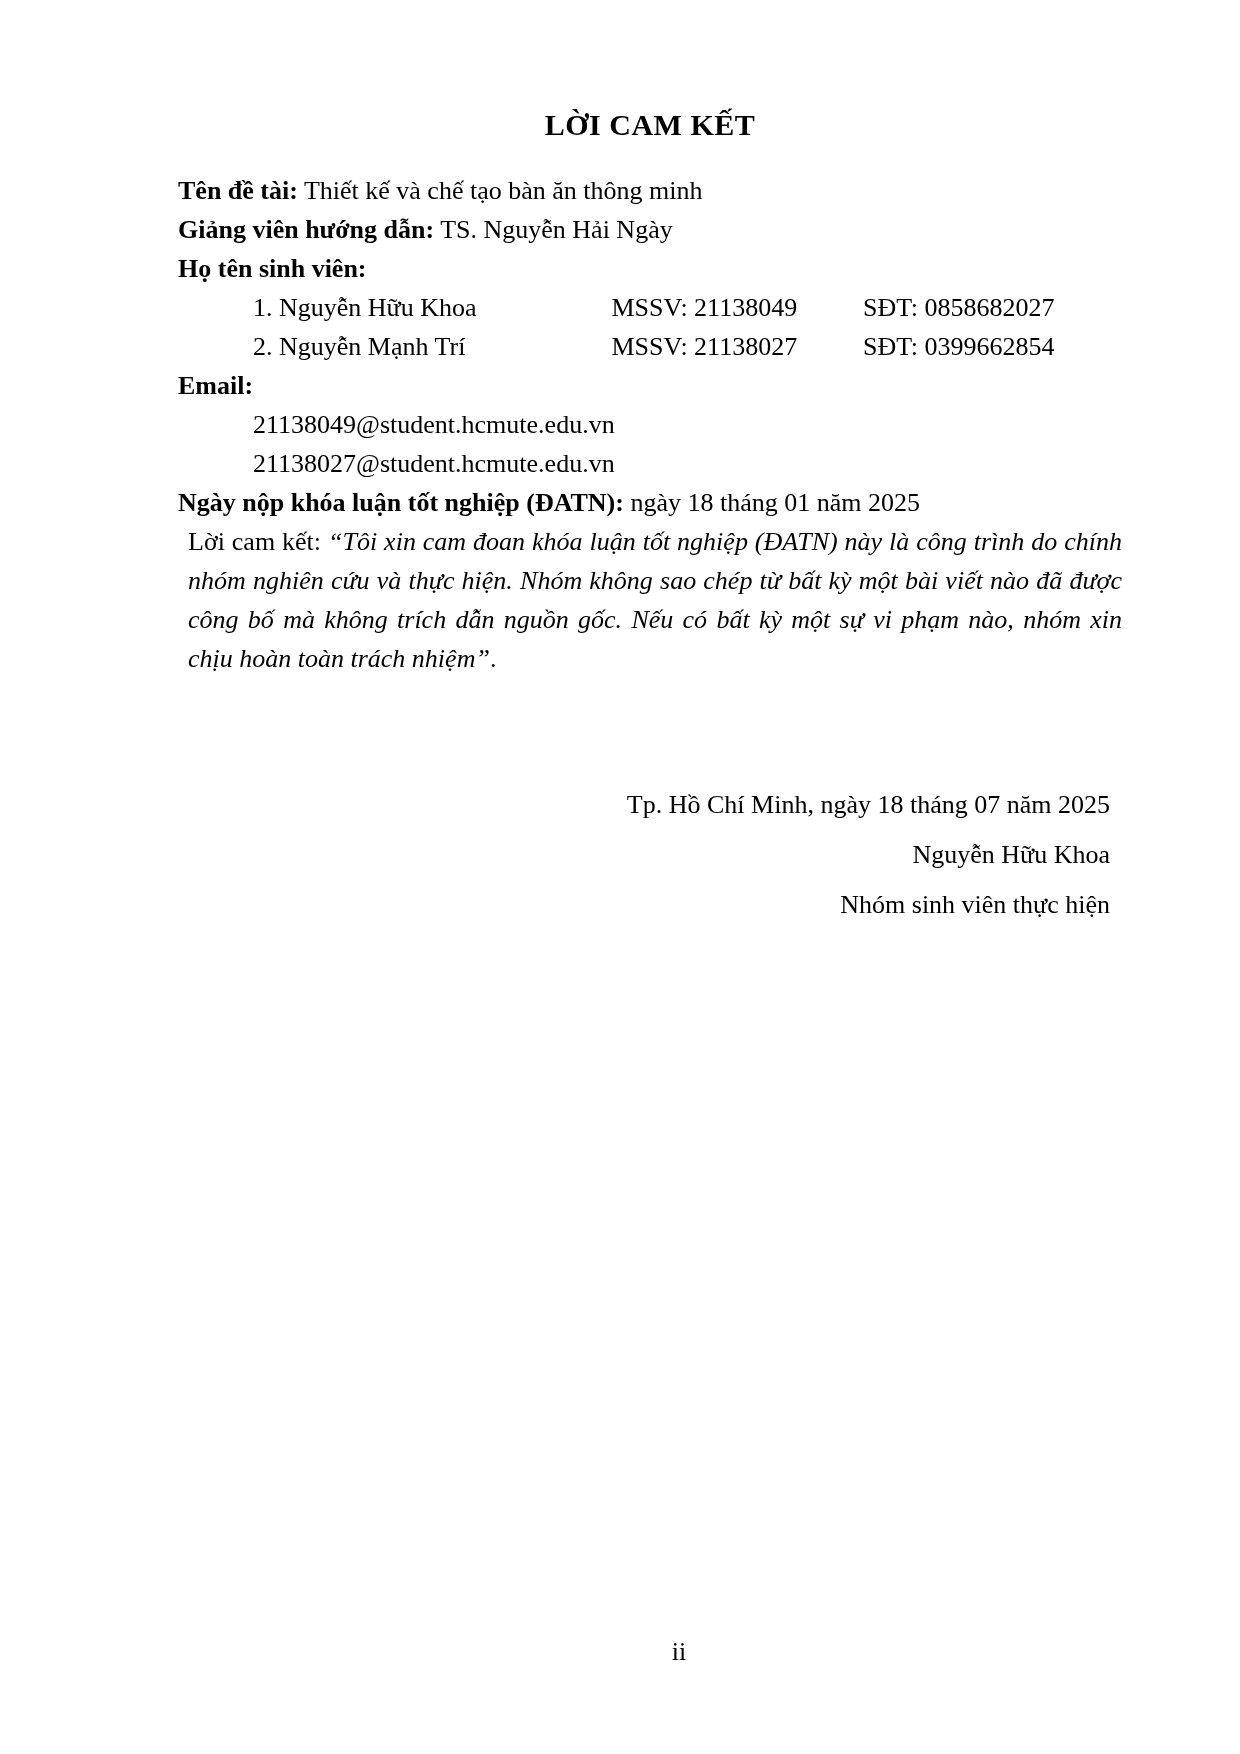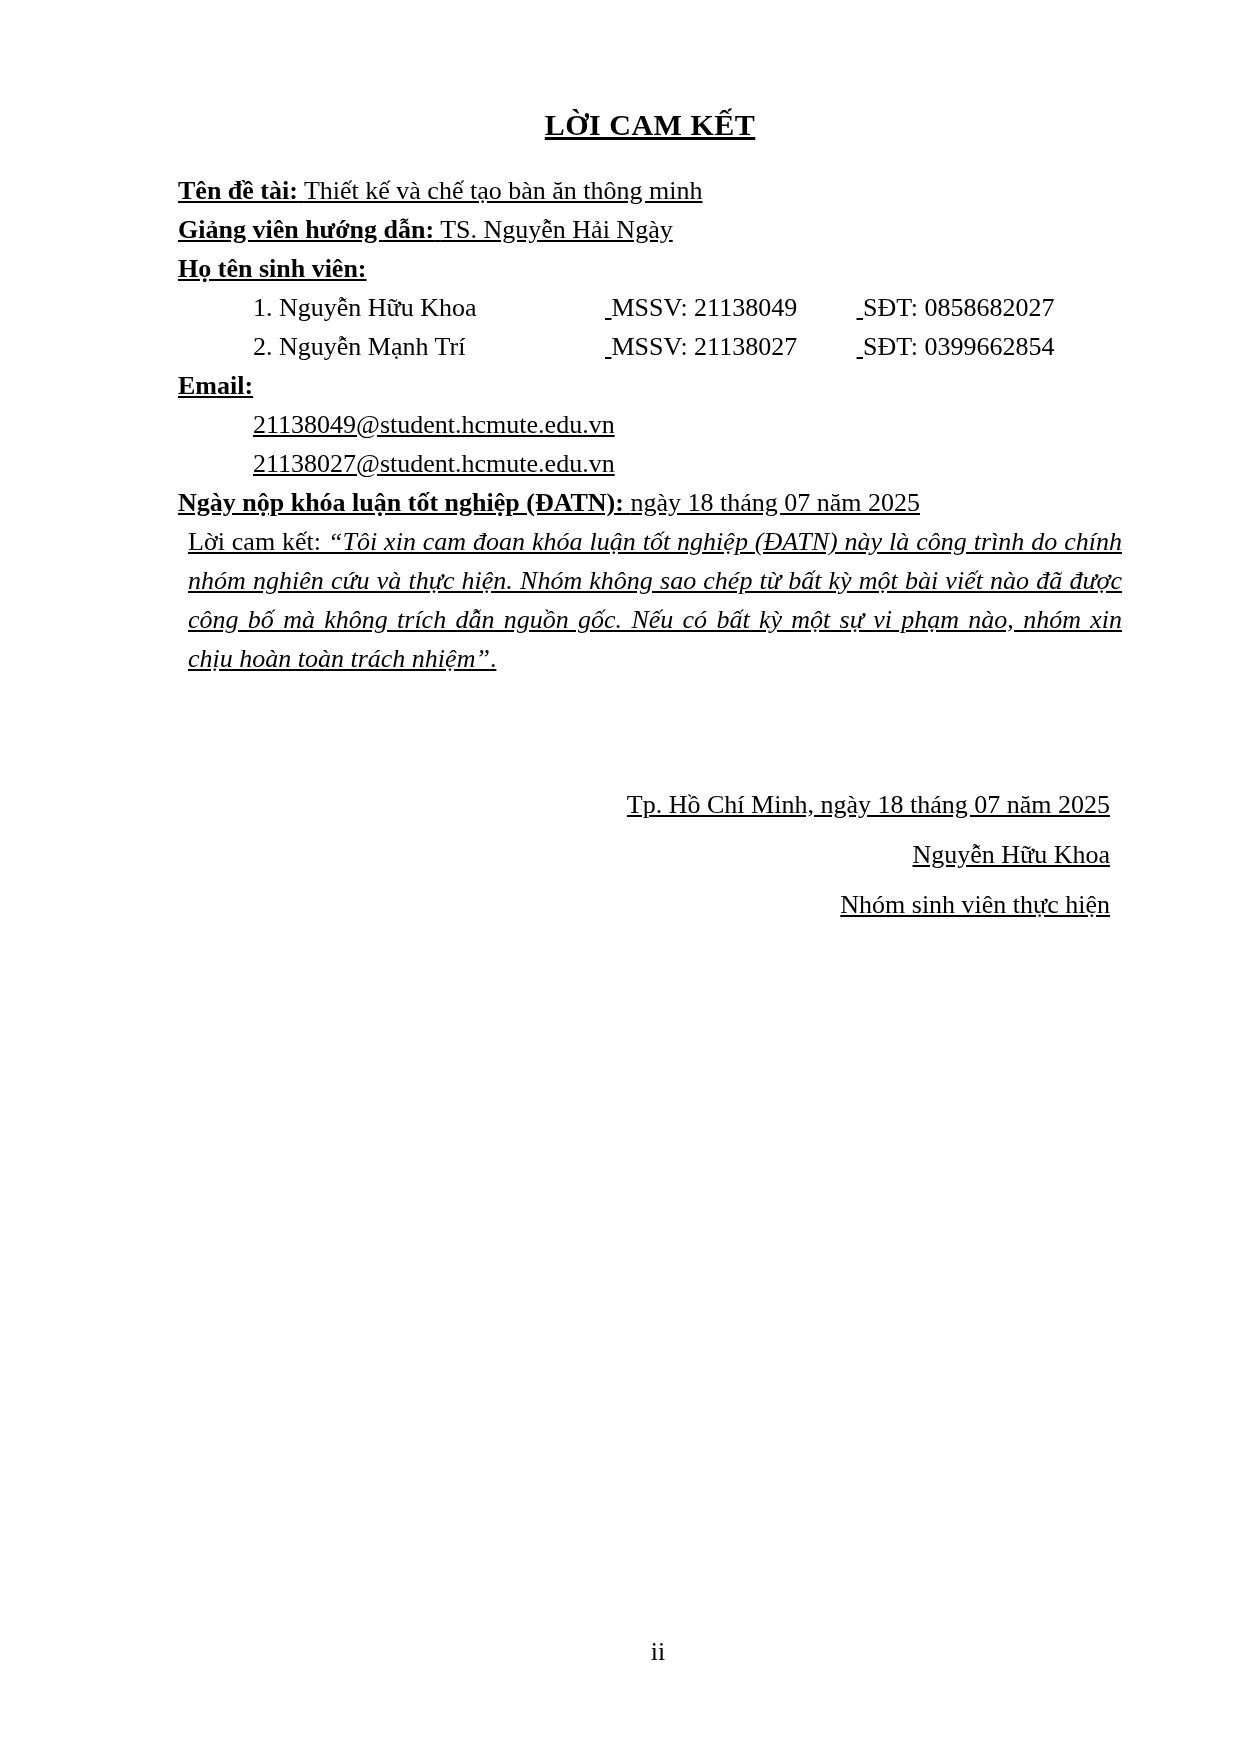--- a/index.html
+++ b/index.html
@@ -12,21 +12,20 @@
     color: #000000;
     font-family: "Liberation Serif", "DejaVu Serif", serif;
     font-size: 26px;
     overflow: hidden;
   }
   .content {
     position: absolute;
     top: 103px;
     left: 178px;
     width: 944px;
-    text-decoration: underline;
   }
   .doc-title {
     font-size: 30px;
     font-weight: bold;
     text-align: center;
     line-height: 44px;
     margin-bottom: 24px;
     letter-spacing: 0.5px;
   }
   .line { line-height: 39px; white-space: nowrap; }
@@ -45,21 +44,21 @@
   .commitment em { font-style: italic; }
   .signature {
     margin-top: 102px;
     padding-right: 12px;
     text-align: right;
   }
   .sig-line { line-height: 50px; }
   .page-number {
     position: absolute;
     top: 1632px;
-    left: 532px;
+    left: 553px;
     width: 252px;
     text-align: center;
     line-height: 39px;
   }
 </style>
 </head>
 <body>
 
 <div class="page">
   <div class="content">
@@ -94,21 +93,21 @@
 
     <div class="line">
       <span class="b">Email:</span>
     </div>
 
     <div class="line indent">21138049@student.hcmute.edu.vn</div>
     <div class="line indent">21138027@student.hcmute.edu.vn</div>
 
     <div class="line">
       <span class="b">Ngày nộp khóa luận tốt nghiệp (ĐATN):</span>
-      <span>ngày 18 tháng 07 năm 2025</span>
+      <span>ngày 18 tháng 01 năm 2025</span>
     </div>
 
     <p class="commitment"><span>Lời cam kết: </span><em>“Tôi xin cam đoan khóa luận tốt nghiệp (ĐATN) này là công trình do chính nhóm nghiên cứu và thực hiện. Nhóm không sao chép từ bất kỳ một bài viết nào đã được công bố mà không trích dẫn nguồn gốc. Nếu có bất kỳ một sự vi phạm nào, nhóm xin chịu hoàn toàn trách nhiệm”</em><span>.</span></p>
 
     <div class="signature">
       <div class="sig-line">Tp. Hồ Chí Minh, ngày 18 tháng 07 năm 2025</div>
       <div class="sig-line">Nguyễn Hữu Khoa</div>
       <div class="sig-line">Nhóm sinh viên thực hiện</div>
     </div>
 

